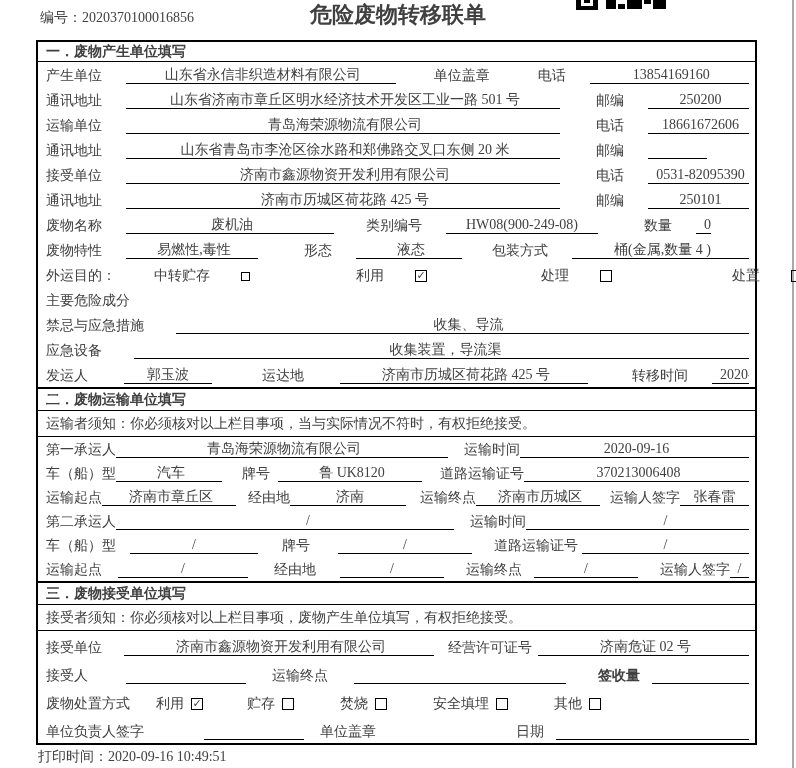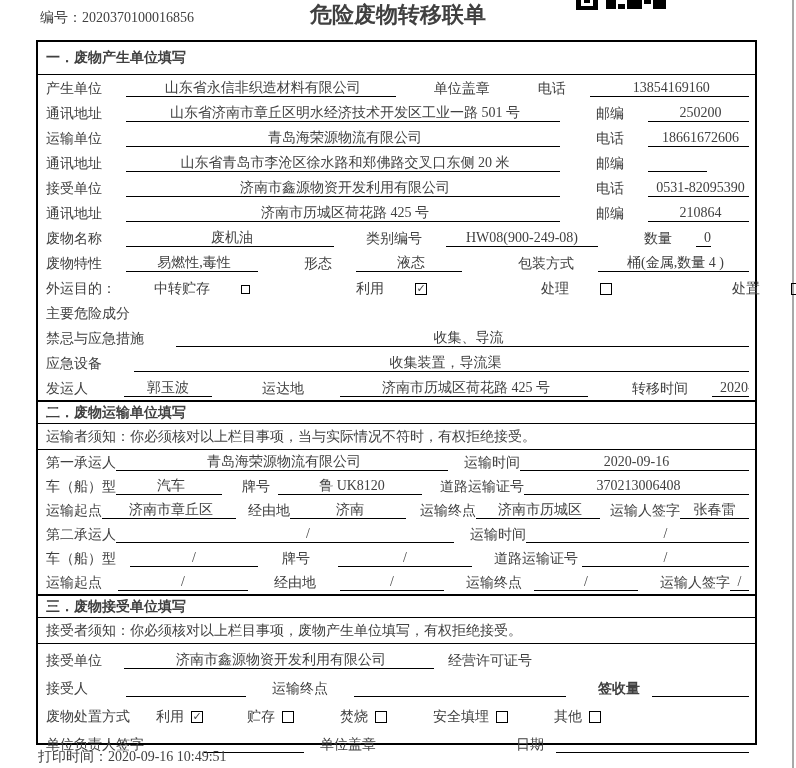--- a/index.html
+++ b/index.html
@@ -10,21 +10,21 @@
              font-size:22px;font-weight:bold;line-height:28px;
              font-family:"Liberation Sans","DejaVu Sans",sans-serif;}
   .qr{position:absolute;left:576px;top:0;}
   .edge-line{position:absolute;right:2px;top:0;width:2px;height:768px;background:#a9a9a9;}
   .tbl{position:absolute;left:36px;top:40px;width:721px;height:705px;
        border:2px solid #000;box-sizing:border-box;display:flex;flex-direction:column;}
   .sec{display:flex;flex-direction:column;flex-shrink:0;}
   .sec-h{box-sizing:border-box;border-bottom:1px solid #000;display:flex;align-items:center;
          padding:0 8px;font-weight:bold;font-size:14px;flex-shrink:0;
          font-family:"Liberation Sans","DejaVu Sans",sans-serif;}
-  .sec-h.h1{height:33px;}
+  .sec-h.h1{height:20px;}
   .sec-h.h2{height:24px;border-top:2px solid #000;}
   .notice{box-sizing:border-box;height:26px;border-bottom:1px solid #000;display:flex;
           align-items:center;padding:0 8px;flex-shrink:0;white-space:nowrap;}
   .r{display:flex;align-items:flex-end;padding:0 6px 3px 8px;box-sizing:border-box;flex-shrink:0;}
   .s1r{height:25px;gap:24px;}
   .s2r{height:24px;}
   .s3r{height:28px;}
   .l{white-space:nowrap;line-height:17px;}
   .u{border-bottom:1px solid #000;white-space:nowrap;padding:0 4px 0 8px;
      box-sizing:border-box;line-height:17px;min-height:17px;overflow:hidden;text-align:center;}
@@ -97,38 +97,38 @@
         <span class="l">接受单位</span>
         <span class="u" style="width:434px;">济南市鑫源物资开发利用有限公司</span>
         <span class="l" style="margin-left:12px;">电话</span>
         <span class="u g">0531-82095390</span>
       </div>
 
       <div class="r s1r">
         <span class="l">通讯地址</span>
         <span class="u" style="width:434px;">济南市历城区荷花路 425 号</span>
         <span class="l" style="margin-left:12px;">邮编</span>
-        <span class="u g">210864</span>
+        <span class="u g">250101</span>
       </div>
 
       <div class="r s1r">
         <span class="l">废物名称</span>
         <span class="u" style="width:208px;">废机油</span>
         <span class="l" style="margin-left:8px;">类别编号</span>
         <span class="u c" style="width:152px;">HW08(900-249-08)</span>
         <span class="l" style="margin-left:22px;">数量</span>
         <span class="u g" style="margin-right:38px;">0.8 吨</span>
       </div>
 
       <div class="r s1r">
         <span class="l">废物特性</span>
         <span class="u" style="width:132px;">易燃性,毒性</span>
         <span class="l" style="margin-left:22px;">形态</span>
         <span class="u" style="width:106px;">液态</span>
-        <span class="l" style="margin-left:32px;">包装方式</span>
+        <span class="l" style="margin-left:6px;">包装方式</span>
         <span class="u g">桶(金属,数量 4 )</span>
       </div>
 
       <div class="r s1r">
         <span class="l">外运目的：</span>
         <span class="l" style="margin-left:14px;">中转贮存</span>
         <span class="cb" style="width:9px;height:9px;margin-bottom:3px;"></span>
         <span class="l" style="margin-left:82px;">利用</span>
         <span class="cb checked">✓</span>
         <span class="l" style="margin-left:90px;">处理</span>
@@ -221,20 +221,21 @@
     </div>
 
     <div class="sec">
       <div class="sec-h h2">三．废物接受单位填写</div>
       <div class="notice">接受者须知：你必须核对以上栏目事项，废物产生单位填写，有权拒绝接受。</div>
 
       <div class="r s3r">
         <span class="l">接受单位</span>
         <span class="u" style="width:310px;margin-left:22px;">济南市鑫源物资开发利用有限公司</span>
         <span class="l" style="margin-left:14px;">经营许可证号</span>
+        <span class="u g" style="margin-left:6px;">济南危证 02 号</span>
       </div>
 
       <div class="r s3r">
         <span class="l">接受人</span>
         <span class="u" style="width:120px;margin-left:38px;"></span>
         <span class="l" style="margin-left:26px;">运输终点</span>
         <span class="u" style="width:212px;margin-left:26px;"></span>
         <span class="l" style="margin-left:32px;font-weight:bold;">签收量</span>
         <span class="u g" style="margin-left:12px;"></span>
       </div>

